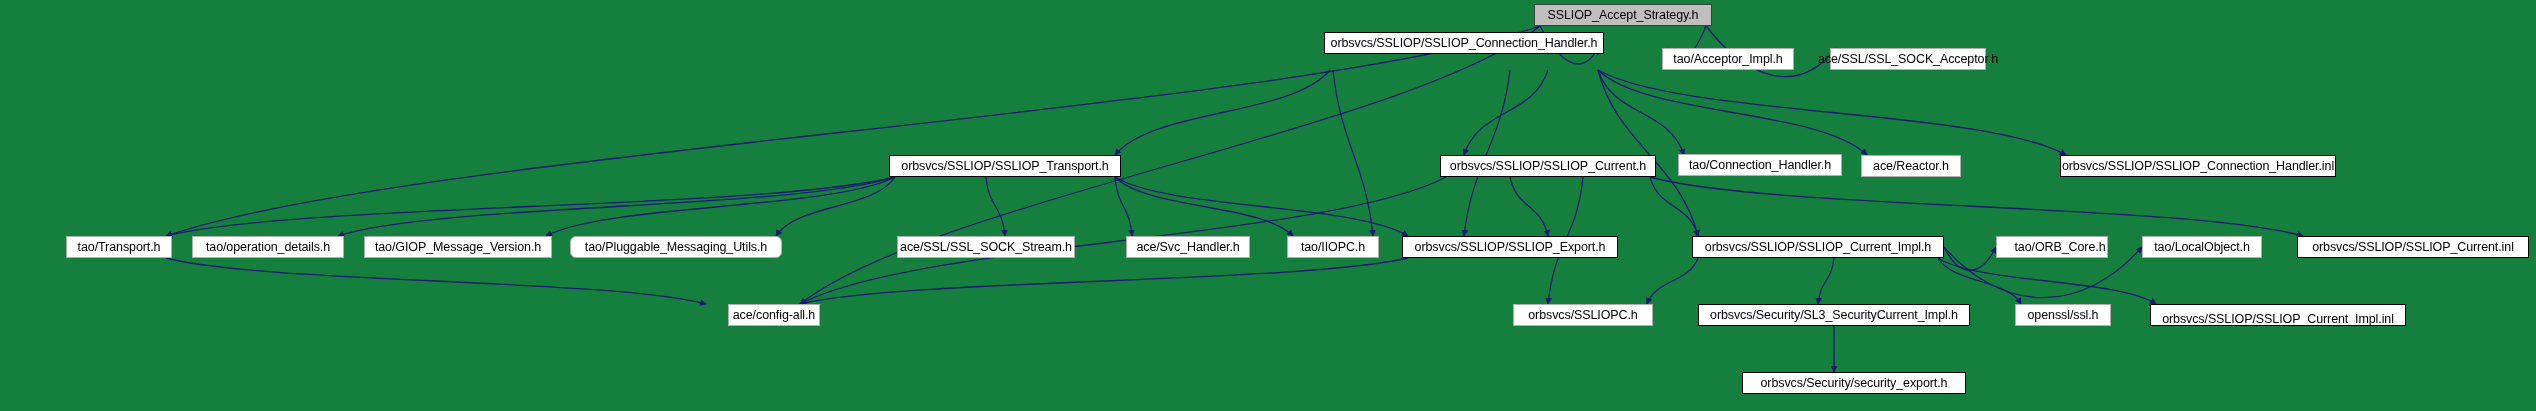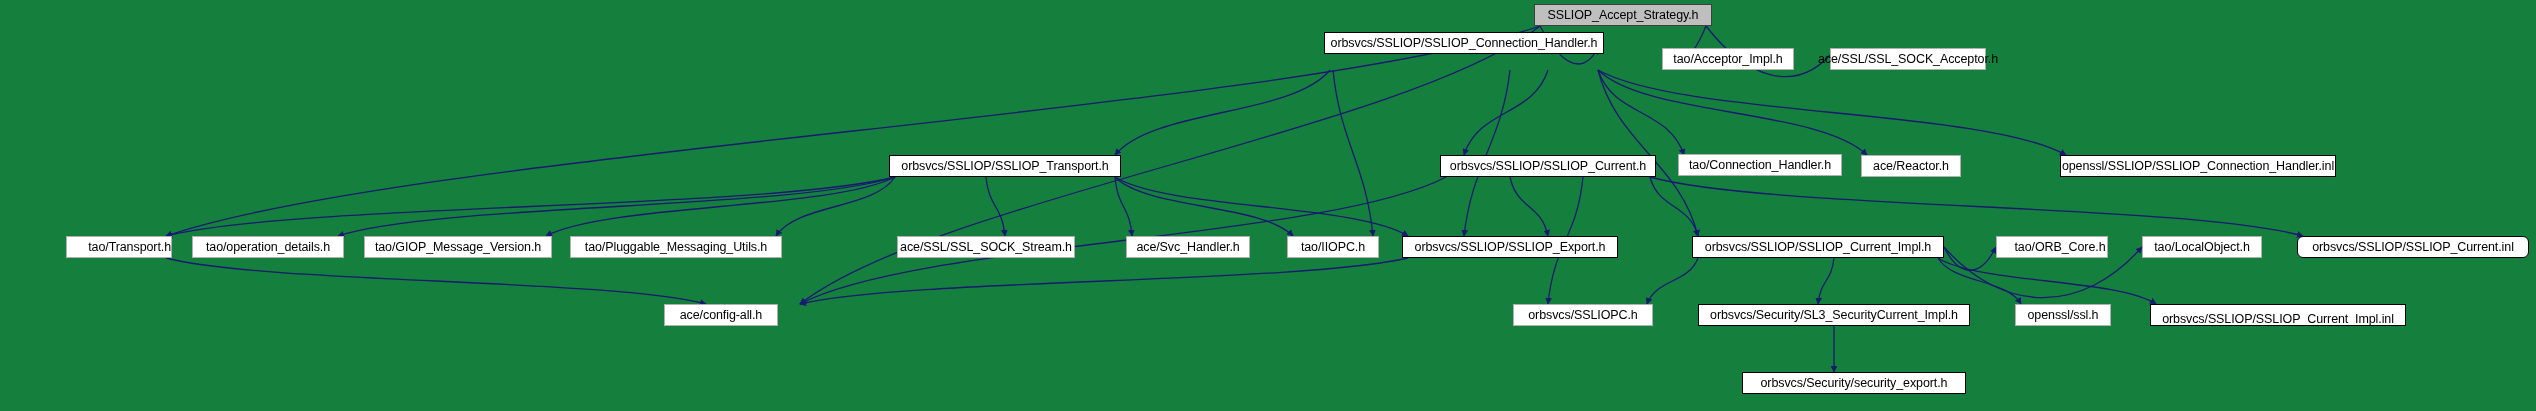--- a/index.html
+++ b/index.html
@@ -100,32 +100,32 @@
       <div class="node strong" style="left: 1440px; top: 155px; width: 216px;">
         <span class="node-label">orbsvcs/SSLIOP/SSLIOP_Current.h</span>
       </div>
       <div class="node" style="left: 1678px; top: 154px; width: 164px;">
         <span class="node-label">tao/Connection_Handler.h</span>
       </div>
       <div class="node" style="left: 1861px; top: 155px; width: 100px;">
         <span class="node-label">ace/Reactor.h</span>
       </div>
       <div class="node strong" style="left: 2060px; top: 155px; width: 276px;">
-        <span class="node-label">openssl/SSLIOP/SSLIOP_Connection_Handler.inl</span>
+        <span class="node-label">orbsvcs/SSLIOP/SSLIOP_Connection_Handler.inl</span>
       </div>
-      <div class="node" style="left: 66px; top: 236px; width: 106px; justify-content: flex-end;">
+      <div class="node" style="left: 66px; top: 236px; width: 106px;">
         <span class="node-label">tao/Transport.h</span>
       </div>
       <div class="node" style="left: 192px; top: 236px; width: 152px;">
         <span class="node-label">tao/operation_details.h</span>
       </div>
       <div class="node" style="left: 364px; top: 236px; width: 188px;">
         <span class="node-label">tao/GIOP_Message_Version.h</span>
       </div>
-      <div class="node" style="left: 570px; top: 236px; width: 212px;">
+      <div class="node" style="left: 570px; top: 236px; width: 212px; border-radius: 6px;">
         <span class="node-label">tao/Pluggable_Messaging_Utils.h</span>
       </div>
       <div class="node" style="left: 897px; top: 236px; width: 178px;">
         <span class="node-label">ace/SSL/SSL_SOCK_Stream.h</span>
       </div>
       <div class="node" style="left: 1126px; top: 236px; width: 124px;">
         <span class="node-label">ace/Svc_Handler.h</span>
       </div>
       <div class="node" style="left: 1287px; top: 236px; width: 92px;">
         <span class="node-label">tao/IIOPC.h</span>
@@ -135,24 +135,24 @@
       </div>
       <div class="node strong" style="left: 1692px; top: 236px; width: 252px;">
         <span class="node-label">orbsvcs/SSLIOP/SSLIOP_Current_Impl.h</span>
       </div>
       <div class="node" style="left: 1996px; top: 236px; width: 112px; padding-left: 16px;">
         <span class="node-label">tao/ORB_Core.h</span>
       </div>
       <div class="node" style="left: 2142px; top: 236px; width: 120px;">
         <span class="node-label">tao/LocalObject.h</span>
       </div>
-      <div class="node strong" style="left: 2297px; top: 236px; width: 232px; border-radius: 6px;">
+      <div class="node strong" style="left: 2297px; top: 236px; width: 232px;">
         <span class="node-label">orbsvcs/SSLIOP/SSLIOP_Current.inl</span>
       </div>
-      <div class="node" style="left: 664px; top: 304px; width: 114px; align-items: center;">
+      <div class="node" style="left: 728px; top: 304px; width: 92px; align-items: center;">
         <span class="node-label">ace/config-all.h</span>
       </div>
       <div class="node" style="left: 1513px; top: 304px; width: 140px;">
         <span class="node-label">orbsvcs/SSLIOPC.h</span>
       </div>
       <div class="node strong" style="left: 1698px; top: 304px; width: 272px;">
         <span class="node-label">orbsvcs/Security/SL3_SecurityCurrent_Impl.h</span>
       </div>
       <div class="node" style="left: 2015px; top: 304px; width: 96px;">
         <span class="node-label">openssl/ssl.h</span>

